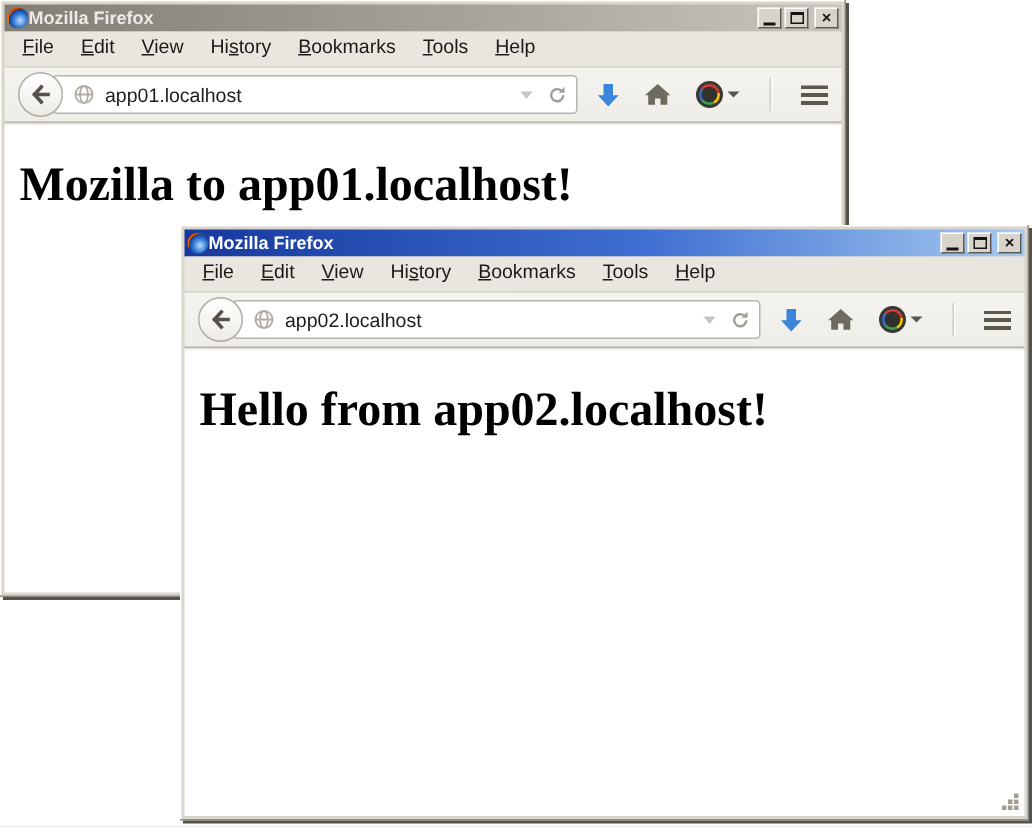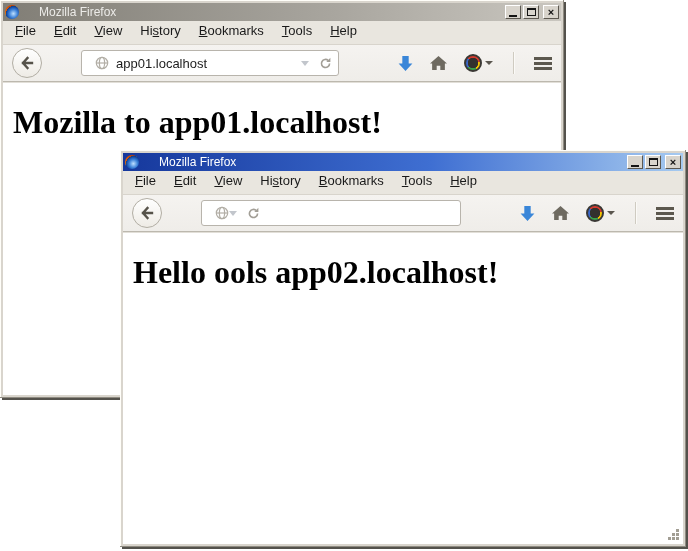--- a/index.html
+++ b/index.html
@@ -12,21 +12,21 @@
     position:absolute;background:#d9d5cd;padding:3px;box-sizing:content-box;
     box-shadow:inset -1px -1px 0 #8f8b81,inset 1px 1px 0 #fffef9,2px 2px 0 #54524c;
     display:flex;flex-direction:column;
   }
   #win-back{left:0;top:0;width:558px;height:392px;z-index:1;}
   #win-front{left:120px;top:150px;width:560px;height:391px;z-index:2;}
 
   .titlebar{height:18px;flex:0 0 18px;display:flex;align-items:center;padding:0 2px;}
   .titlebar.active{background:linear-gradient(90deg,#16389c 0%,#3f6fd2 55%,#a6caf0 100%);}
   .titlebar.inactive{background:linear-gradient(90deg,#817e76 0%,#a9a69f 60%,#c9c6bf 100%);}
-  .title-text{color:#ffffff;font-weight:normal;font-size:12px;margin-left:20px;flex:1;white-space:nowrap;overflow:hidden;}
+  .title-text{color:#ffffff;font-weight:bold;font-size:12px;margin-left:0;flex:1;white-space:nowrap;overflow:hidden;}
   .titlebar.inactive .title-text{color:#ecebe8;}
   .ff-icon{
     width:14px;height:14px;border-radius:50%;flex:0 0 14px;
     background:
       radial-gradient(circle at 60% 62%,#bfe0ff 0%,#3f83d9 34%,#1b55b0 52%,#123f85 62%,rgba(0,0,0,0) 63%),
       conic-gradient(from 200deg,#ff9500,#e85d00,#b63a00,#ffcf00,#ff9500);
   }
   .win-btns{display:flex;gap:2px;}
   .win-btn{
     width:16px;height:14px;background:#d8d4cc;box-sizing:border-box;
@@ -43,21 +43,20 @@
     background:#e9e6df;font-size:13px;color:#1a1a1a;padding:0 3px;
   }
   .menu-item{padding:2px 9px;cursor:default;}
   .menu-item u{text-decoration:underline;}
 
   .navbar{
     height:36px;flex:0 0 36px;display:flex;align-items:center;
     background:linear-gradient(#f5f3f0,#efede9);
     border-top:1px solid #d8d4cc;border-bottom:1px solid #bcb8ae;
     padding:0 9px;
-    gap:46px;
   }
   .back-btn{
     width:30px;height:30px;border-radius:50%;flex:0 0 30px;
     background:linear-gradient(#ffffff,#eeebe5);
     border:1px solid #b2aea4;box-sizing:border-box;z-index:2;
     display:flex;align-items:center;justify-content:center;
   }
   .urlbar{
     height:26px;width:360px;margin-left:-7px;box-sizing:border-box;
     background:#ffffff;border:1px solid #b8b4ac;border-radius:3px;
@@ -201,20 +200,21 @@
         </svg>
     </button>
     <div class="urlbar">
       <svg width="14" height="14" viewBox="0 0 16 16">
           <g stroke="#b2aea6" stroke-width="1.4" fill="none">
             <circle cx="8" cy="8" r="6.5"></circle>
             <ellipse cx="8" cy="8" rx="3" ry="6.5"></ellipse>
             <path d="M1.5 8h13"></path>
           </g>
         </svg>
+      <span class="url-text">app02.localhost</span>
       <span class="url-caret"></span>
       <svg width="13" height="13" viewBox="0 0 16 16">
           <path d="M13 8a5 5 0 1 1-1.6-3.7" fill="none" stroke="#a29e96" stroke-width="2"></path>
           <path d="M14 1v5h-5z" fill="#a29e96"></path>
         </svg>
     </div>
     <div class="nav-icons">
       <svg width="15" height="17" viewBox="0 0 14 16">
           <path d="M4 1h6v7h3.5L7 15 .5 8H4z" fill="#3a86d8"></path>
         </svg>
@@ -223,18 +223,18 @@
         </svg>
       <span class="search-wrap">
         <span class="search-engine"></span>
         <span class="search-caret"></span>
       </span>
       <span class="toolbar-sep"></span>
       <span class="hamburger"></span>
     </div>
   </div>
   <div class="content">
-    <h1 class="page-heading">Hello ools app02.localhost!</h1>
+    <h1 class="page-heading">Hello from app02.localhost!</h1>
     <div class="resize-grip">
         <span class="grip-dots"></span>
       </div>
   </div>
 </div>
 
 </body></html>

